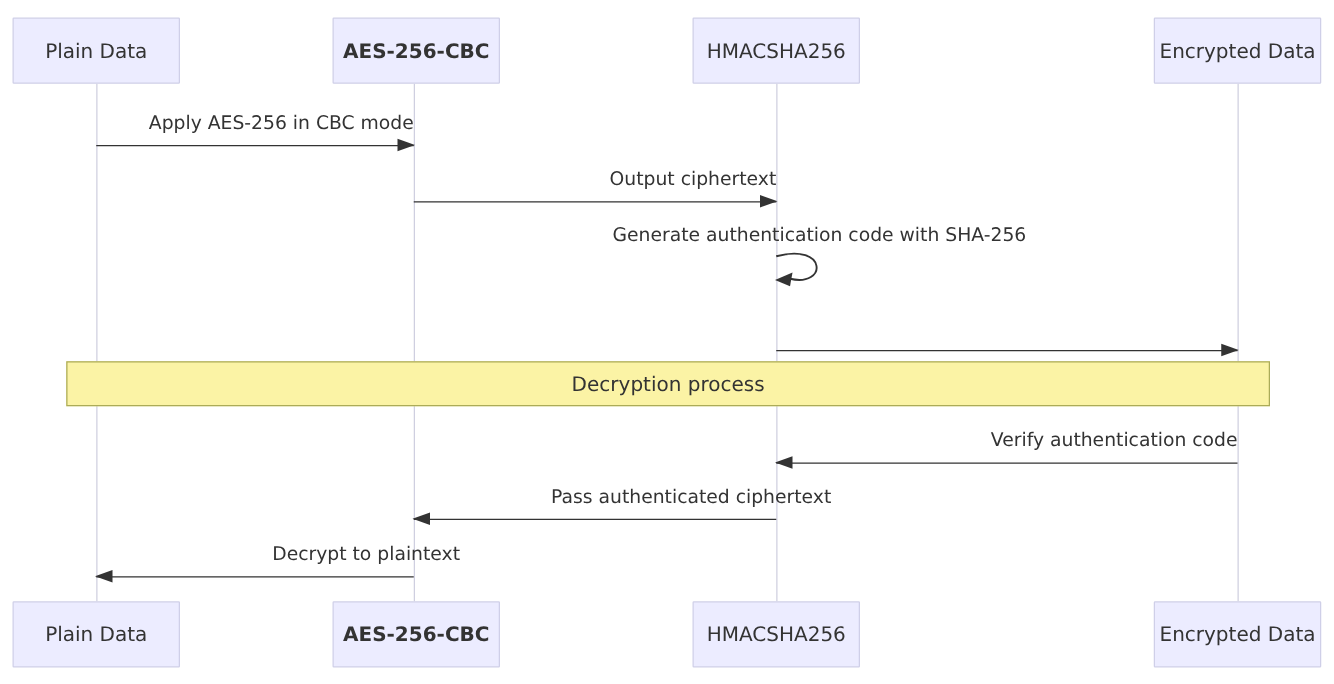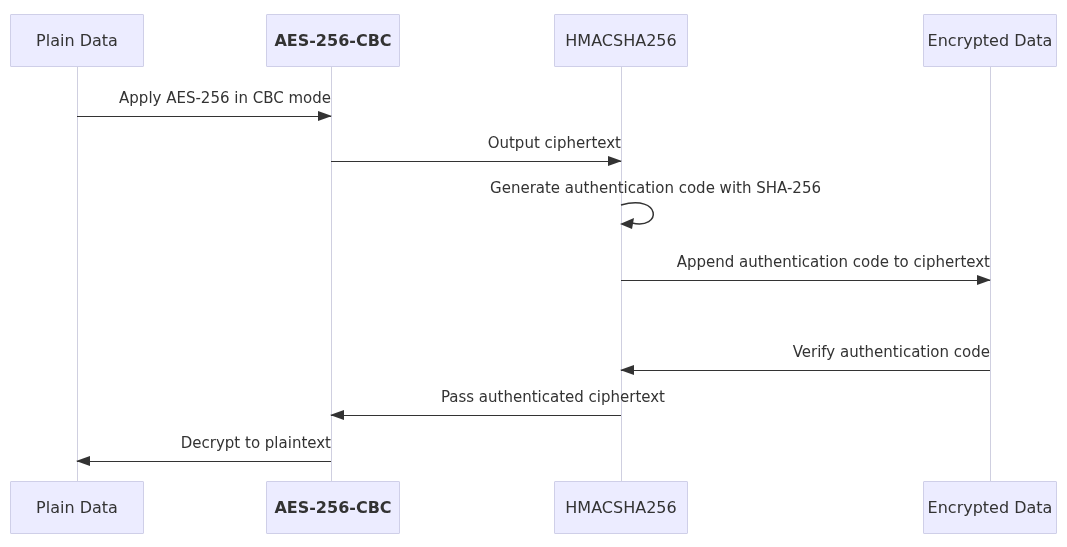--- a/index.html
+++ b/index.html
@@ -88,21 +88,21 @@
   .lbl1 { left: 331px; width: 290px; top: 134px; }
   .lin1 { left: 331px; width: 290px; top: 161px; }
   .lbl2 { left: 450px; width: 343px; top: 179px; margin-left: 28px; }
   .loop2 { position: absolute; left: 620px; top: 198px; z-index: 4; }
   .lbl3 { left: 621px; width: 369px; top: 253px; }
   .lin3 { left: 621px; width: 369px; top: 280px; }
   .lbl4 { left: 621px; width: 369px; top: 343px; }
   .lin4 { left: 621px; width: 369px; top: 370px; }
   .lbl5 { left: 331px; width: 290px; top: 388px; padding-left: 44px; }
   .lin5 { left: 331px; width: 290px; top: 415px; }
-  .lbl6 { left: 77px;  width: 254px; top: 434px; }
+  .lbl6 { left: 77px;  width: 254px; top: 434px; padding-left: 37px; }
   .lin6 { left: 77px;  width: 254px; top: 461px; }
   
   .band {
     position: absolute;
     left: 53px;
     top: 289px;
     width: 963px;
     height: 36px;
     background: #fbf3a5;
     border: 1px solid #abab58;
@@ -118,20 +118,23 @@
 </head>
 <body>
 
 <div class="canvas">
 
   <div class="lifeline lx0"></div>
   <div class="lifeline lx1"></div>
   <div class="lifeline lx2"></div>
   <div class="lifeline lx3"></div>
 
+  <div class="band">
+    <span>Decryption process</span>
+  </div>
 
   <div class="actor-box actor-top ax0">
     <span>Plain Data</span>
   </div>
   <div class="actor-box actor-top ax1">
     <span>AES-256-CBC</span>
   </div>
   <div class="actor-box actor-top ax2">
     <span>HMACSHA256</span>
   </div>
@@ -161,21 +164,20 @@
   <div class="msg-line lin1">
     <span class="head-right"></span>
   </div>
 
   <div class="msg-label lbl2">Generate authentication code with SHA-256</div>
   <svg class="loop2" width="48" height="34" viewBox="0 0 48 34">
     <path d="M1,7 C42,-4 42,32 12,25" stroke="#333333" stroke-width="1.5" fill="none"></path>
     <polygon points="0,26 14,20 12,31" fill="#333333"></polygon>
   </svg>
 
-  <div class="msg-label lbl3">Append authentication code to ciphertext</div>
   <div class="msg-line lin3">
     <span class="head-right"></span>
   </div>
 
   <div class="msg-label lbl4">Verify authentication code</div>
   <div class="msg-line lin4">
     <span class="head-left"></span>
   </div>
 
   <div class="msg-label lbl5">Pass authenticated ciphertext</div>

